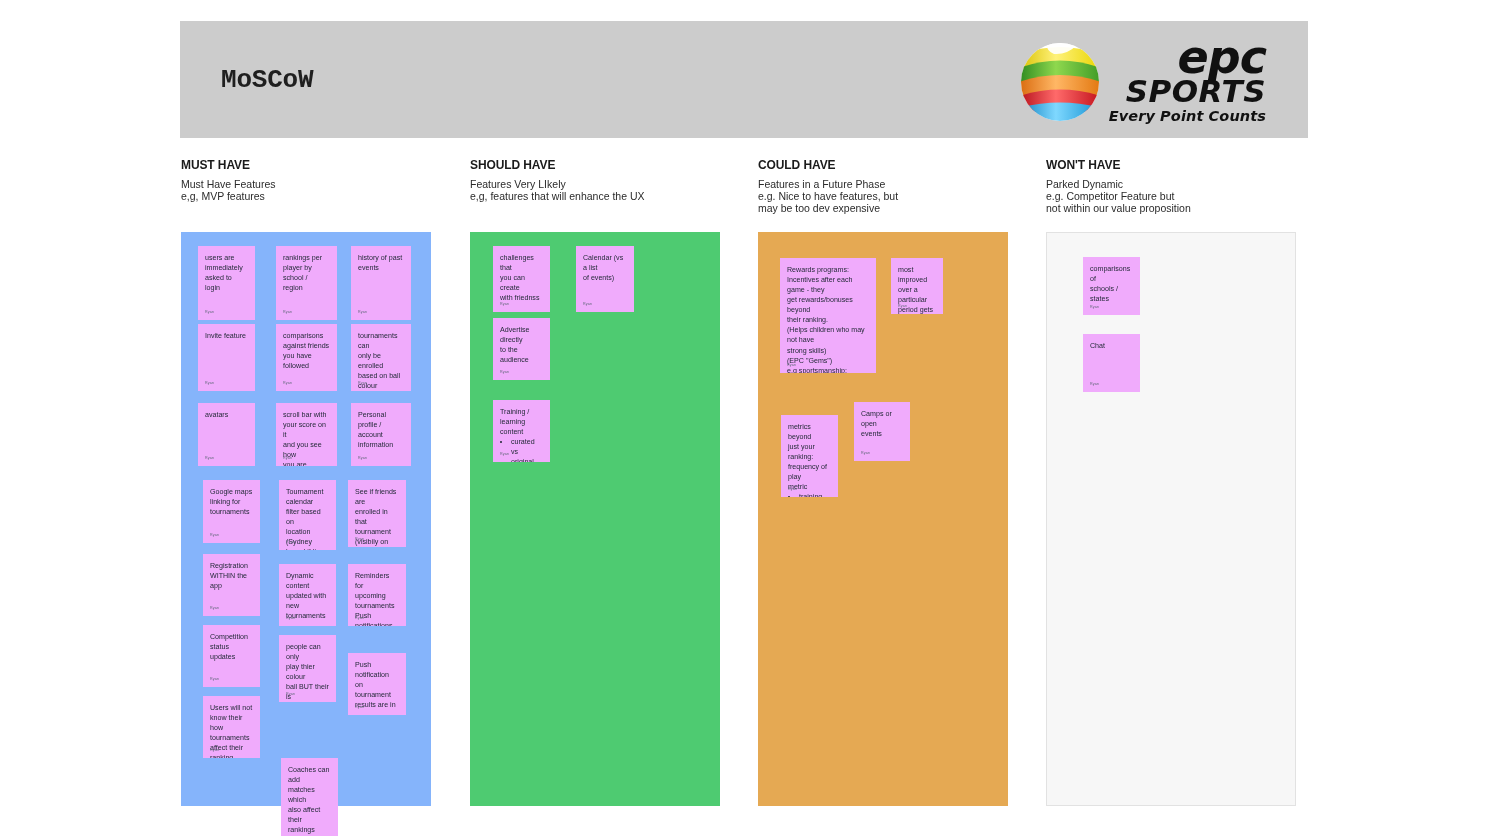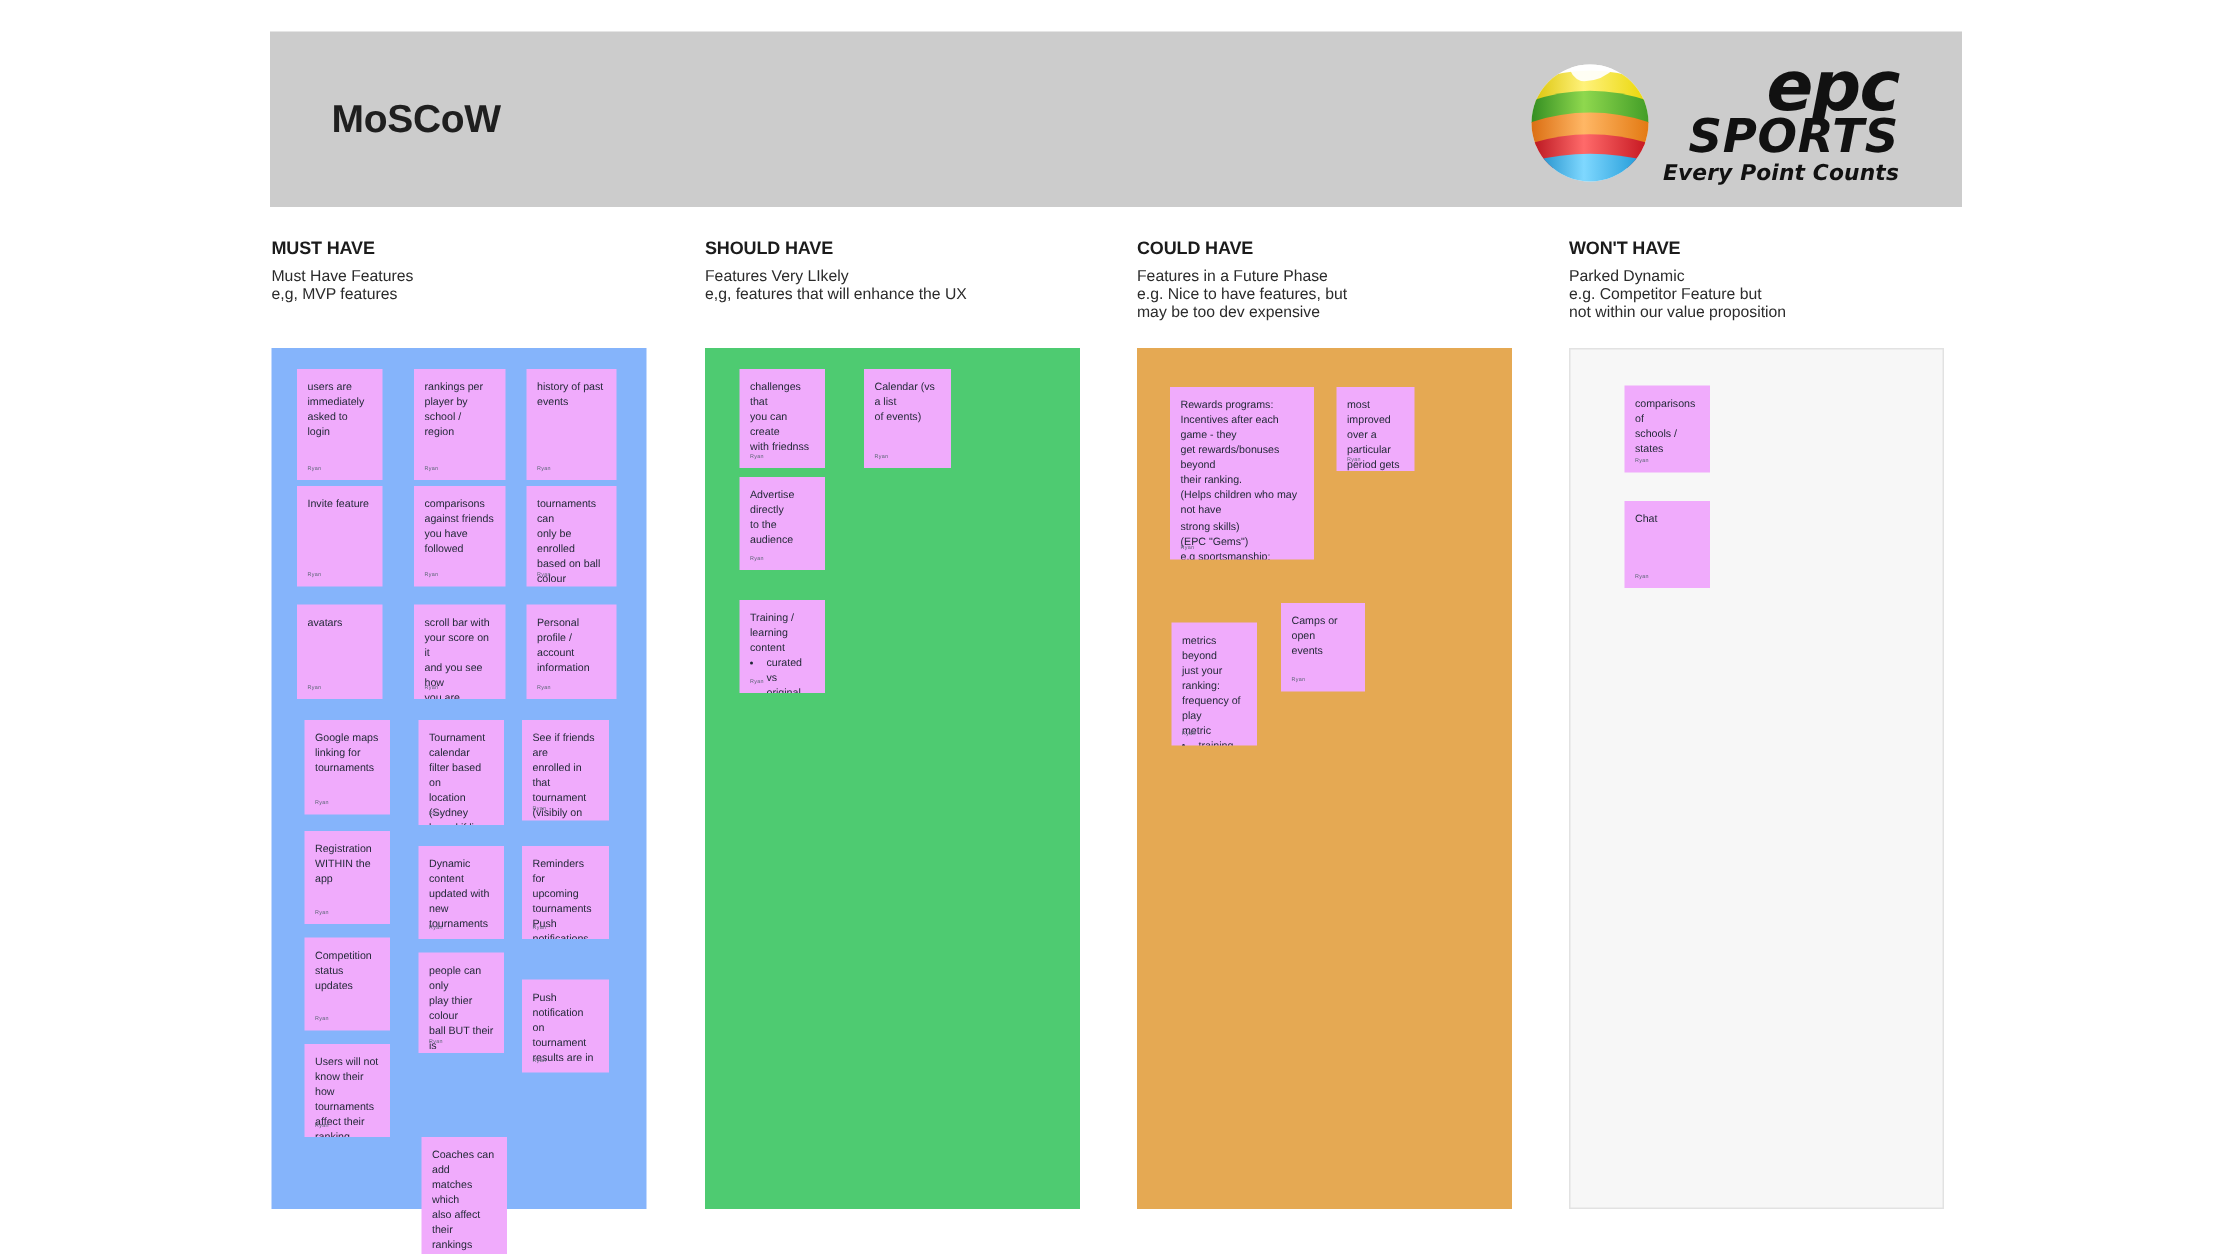--- a/index.html
+++ b/index.html
@@ -28,20 +28,21 @@
     display: flex;
     align-items: center;
     justify-content: space-between;
   }
   #board-title {
     font-size: 26px;
     font-weight: bold;
     color: #1f1f1f;
     letter-spacing: -0.2px;
     margin-left: 41px;
+    font-family: Liberation Mono, monospace;
   }
 
   
   #brand-logo {
     display: flex;
     align-items: center;
     margin-right: 42px;
   }
   #logo-globe {
     position: relative;

